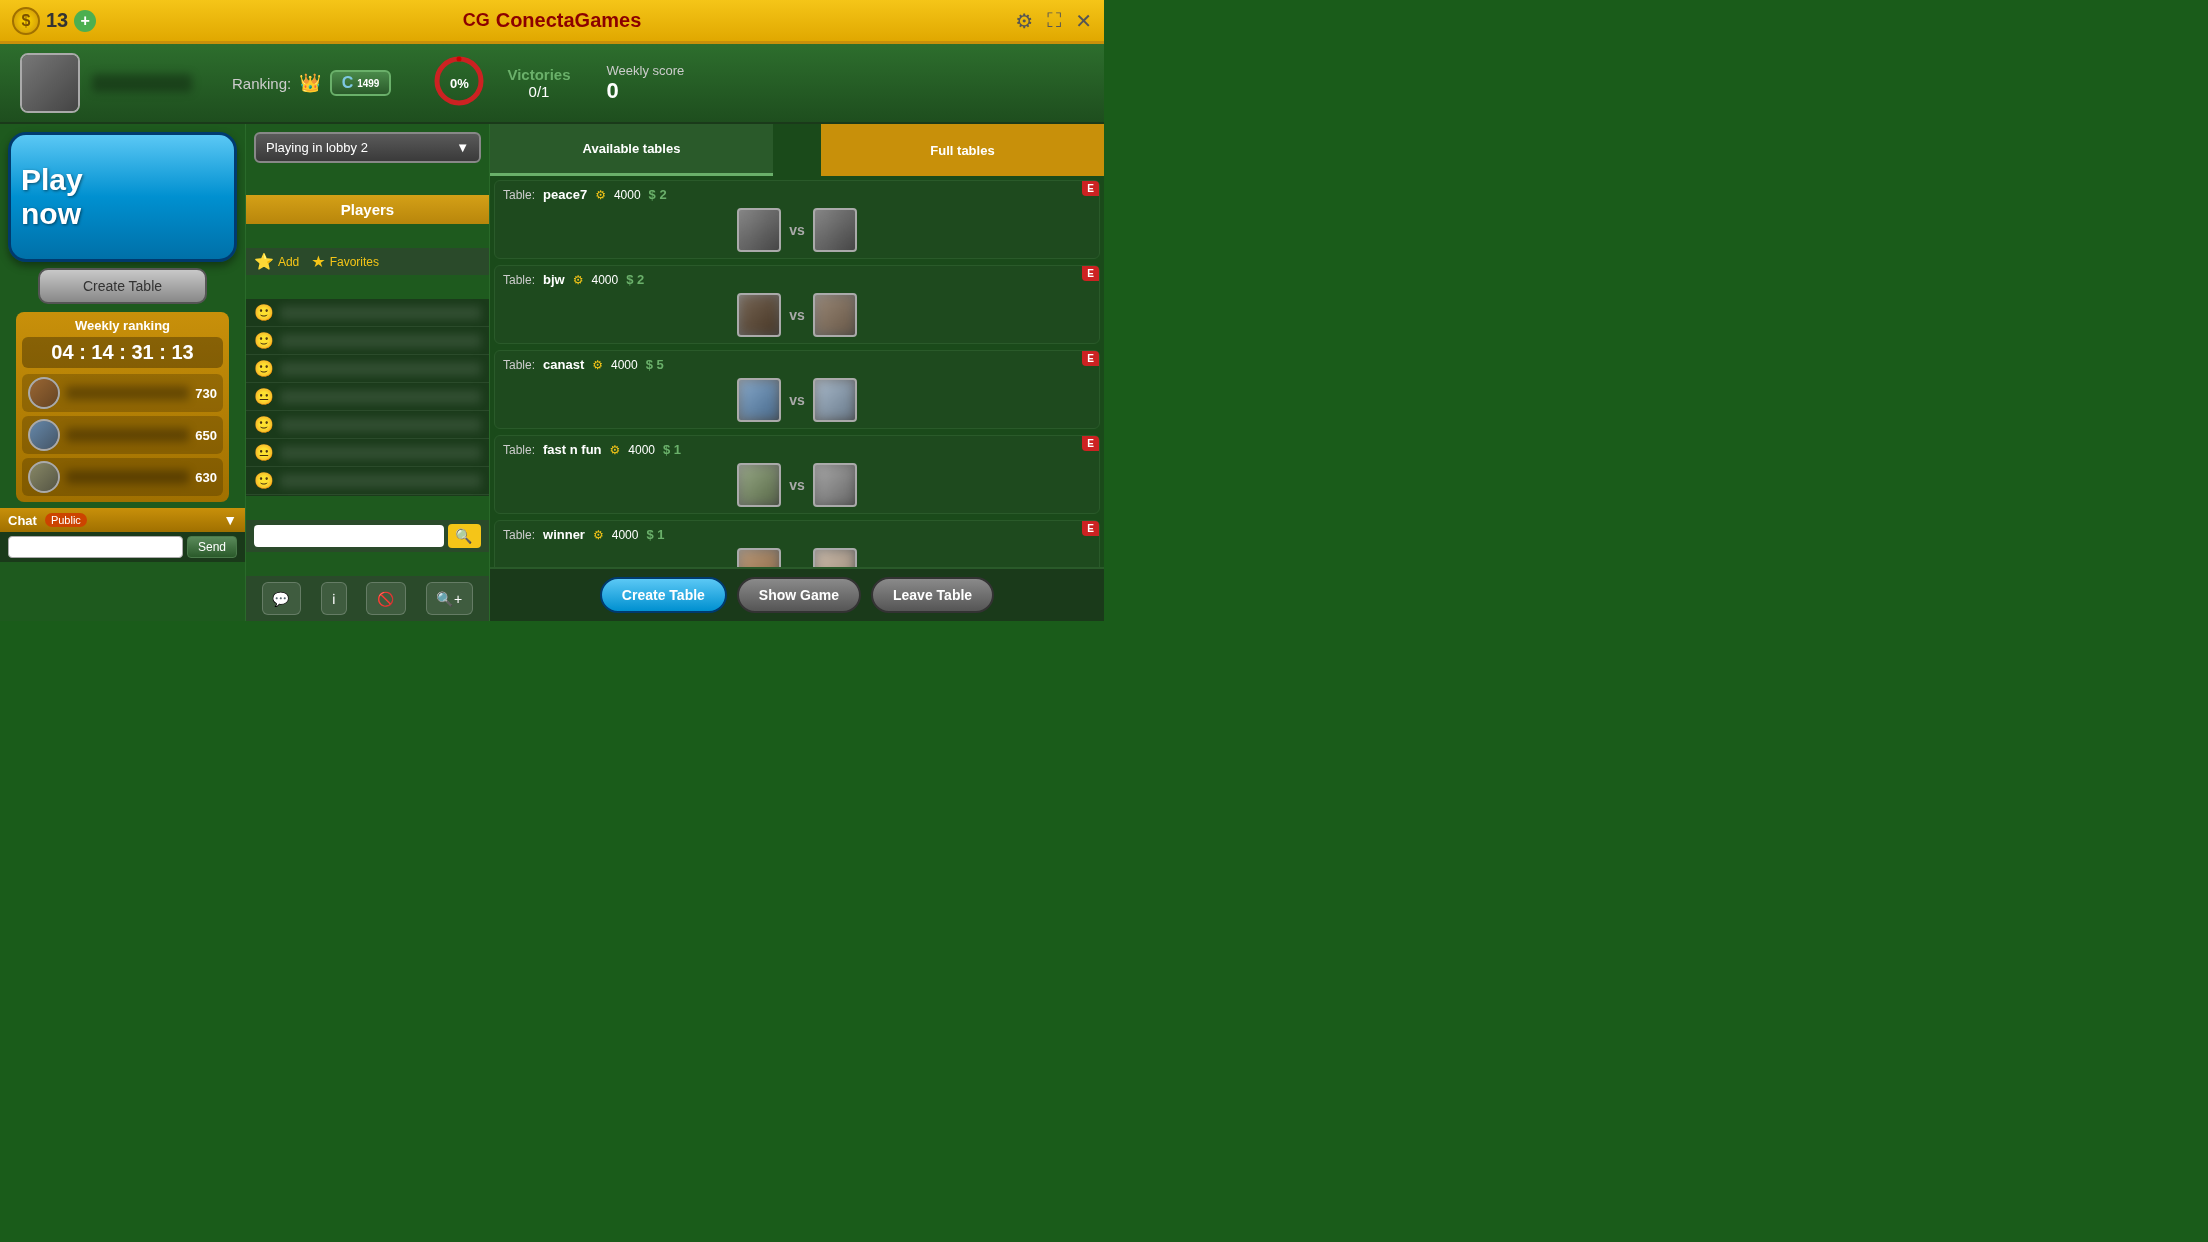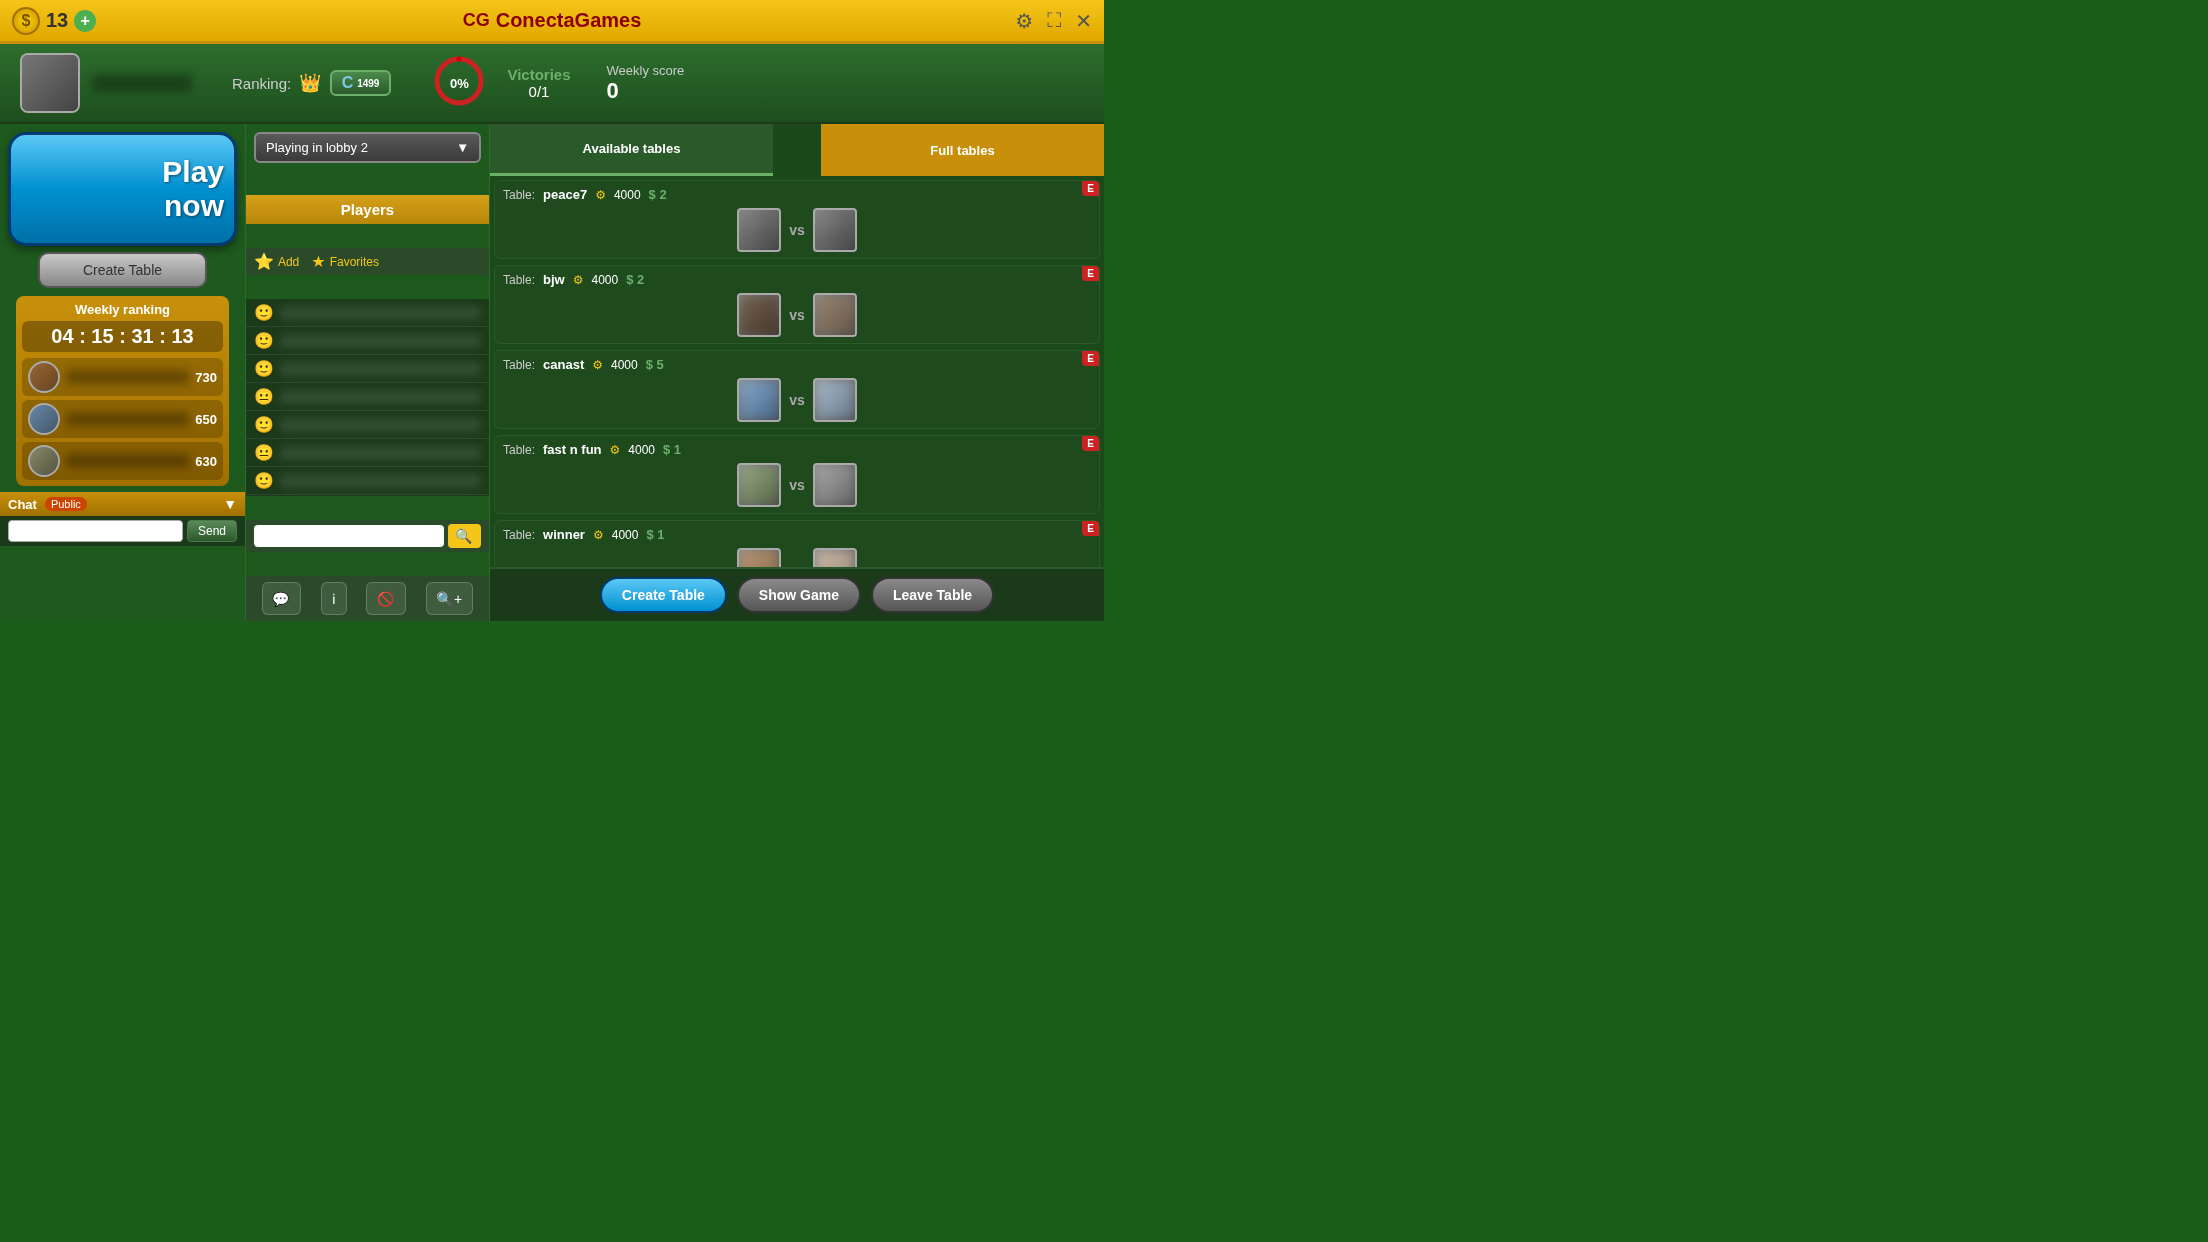--- a/index.html
+++ b/index.html
@@ -143,22 +143,22 @@
       height: calc(621px - 44px - 80px);
       overflow: hidden;
     }
     .play-now-btn {
       background: linear-gradient(180deg, #5bc8f5 0%, #0090d0 50%, #0070a8 100%);
       border: 3px solid #003a6e;
       border-radius: 18px;
       color: white;
       font-size: 30px;
       font-weight: bold;
-      text-align: right;
-      padding: 20px 10px;
+      text-align: left;
+      padding: 28px 10px;
       cursor: pointer;
       text-shadow: 1px 1px 3px rgba(0,0,0,0.5);
       box-shadow: 0 4px 8px rgba(0,0,0,0.4);
     }
     .create-table-btn {
       background: linear-gradient(180deg, #c8c8c8, #888888);
       border: 2px solid #555;
       border-radius: 10px;
       color: #333;
       font-size: 14px;
@@ -477,21 +477,21 @@
     <div style="padding:8px;">
       <div class="play-now-btn">
         <span>Play</span><br>
         <span>now</span>
       </div>
       <div style="height:6px;"></div>
       <div class="create-table-btn">Create Table</div>
     </div>
     <div class="weekly-ranking-panel" style="margin:0 16px;">
       <div class="weekly-ranking-title">Weekly ranking</div>
-      <div class="timer-display">04 : 15 : 31 : 13</div>
+      <div class="timer-display">04 : 14 : 31 : 13</div>
       <div class="ranking-list">
         <div class="ranking-item">
           <div class="ranking-avatar">
             <div style="width:100%;height:100%;border-radius:50%;background:linear-gradient(135deg,#996633,#664422);"></div>
           </div>
           <div class="ranking-name blurred"></div>
           <div class="ranking-score">730</div>
         </div>
         <div class="ranking-item">
           <div class="ranking-avatar">

